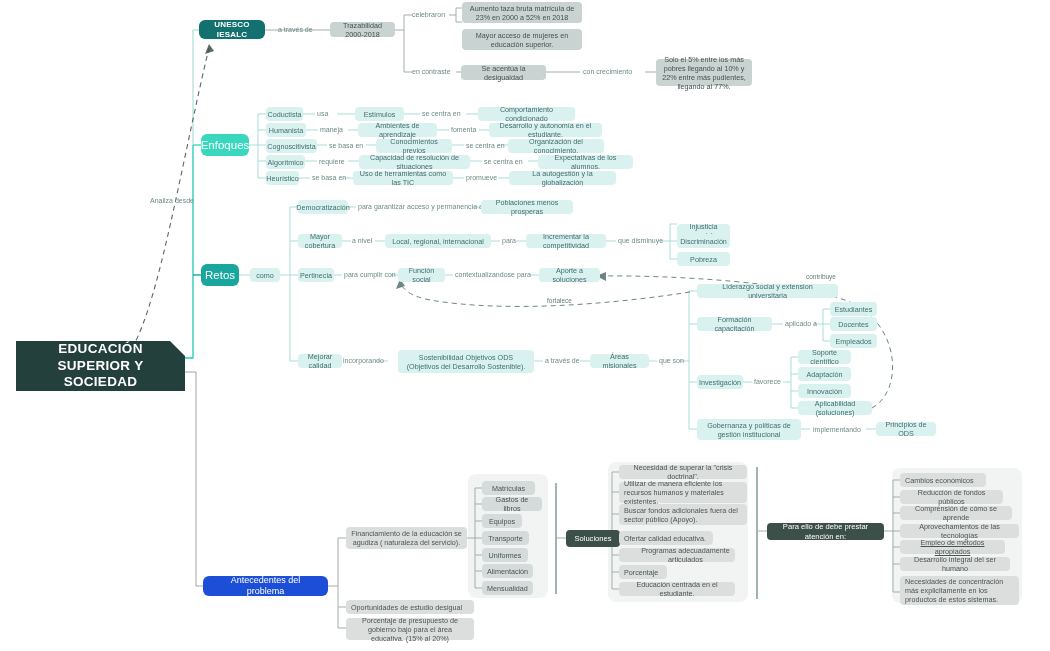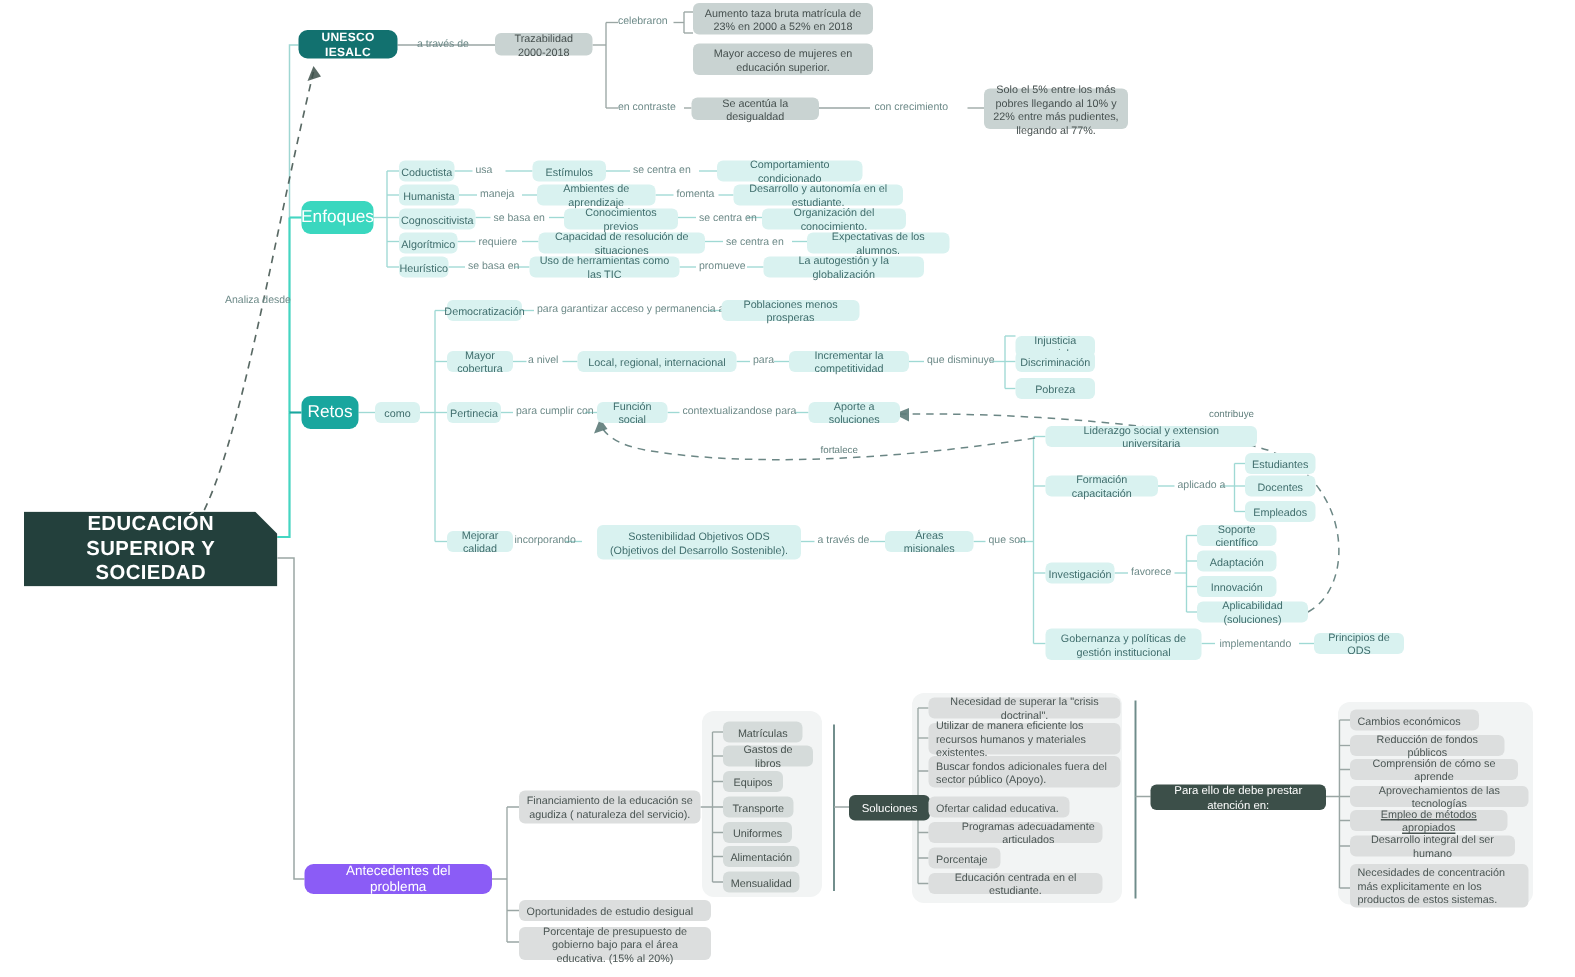--- a/index.html
+++ b/index.html
@@ -18,21 +18,21 @@
   .root{
     background:#23403c;color:#ffffff;font-weight:bold;font-size:13.5px;
     letter-spacing:.3px;padding:6px 10px;
     clip-path:polygon(0 0, calc(100% - 15px) 0, 100% 15px, 100% 100%, 0 100%);
   }
 
   
   .l1{border-radius:6px;color:#ffffff;font-size:11.5px;padding:5px 9px;}
   .l1.mint{background:#3ad7bf;}
   .l1.teal{background:#19a69e;}
-  .l1.slate{background:#8b5cf6;}
+  .l1.slate{background:#1d4ed8;}
   .l1.unesco{background:#12716f;font-size:8px;font-weight:bold;letter-spacing:.2px;}
 
   
   .pill{border-radius:4px;font-size:7.2px;padding:3px 5px;}
   .pill.aqua{background:#d9f2f0;color:#3f6d6c;}
   .pill.grey{background:#c9d3d2;color:#46504f;}
   .pill.grey2{background:#dcdede;color:#4a5553;}
   .pill.grey3{background:#d5dbda;color:#47524f;}
   .pill.dark{background:#3c4f49;color:#ffffff;font-size:7.6px;padding:4px 7px;border-radius:4px;}
 

